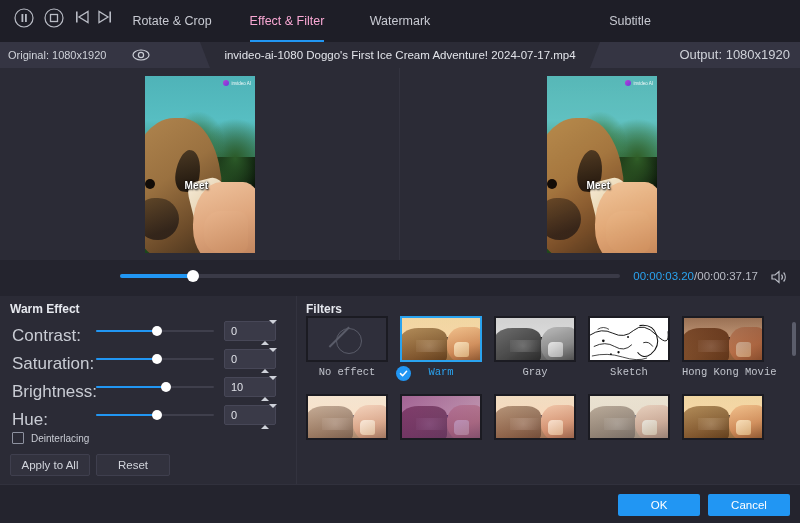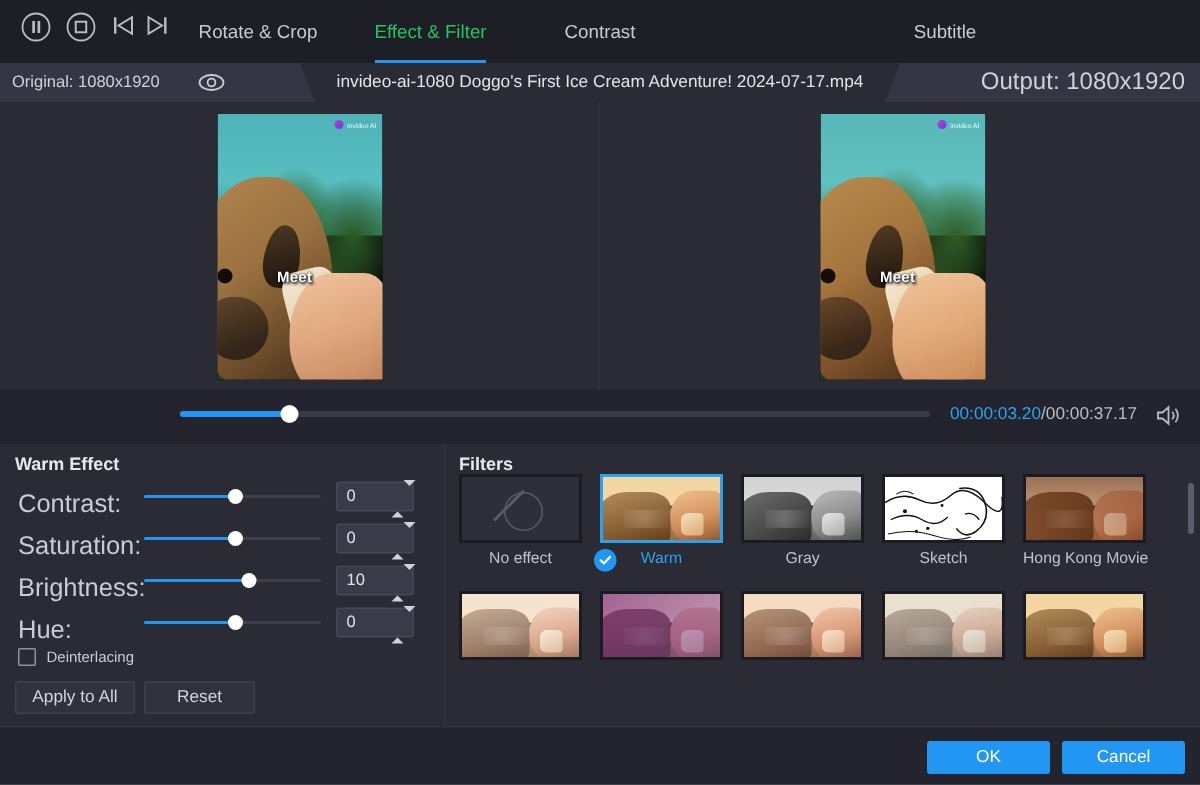--- a/index.html
+++ b/index.html
@@ -30,21 +30,21 @@
     position: absolute; top: 0; left: 0; width: 800px; height: 42px;
     background: #1e1e27;
     display: flex; align-items: center;
   }
   .tab {
     position: absolute; top: 0; height: 42px;
     display: flex; align-items: center; justify-content: center;
     font-size: 12.5px; color: #c8cad2; cursor: default;
     white-space: nowrap;
   }
-  .tab.active { color: #22c55e; }
+  .tab.active { color: #f9a8d4; }
   .tab .underline {
     position: absolute; bottom: 0; left: 50%; transform: translateX(-50%);
     width: 74px; height: 2.5px; background: #2196f3; display: none;
   }
   .tab.active .underline { display: block; }
 
   
   .infostrip {
     position: absolute; top: 42px; left: 0; width: 800px; height: 26px;
     background: #2b2b36;
@@ -58,21 +58,21 @@
     content: ""; position: absolute; right: 0; top: 0;
     width: 210px; height: 26px; background: #353543;
     clip-path: polygon(10px 0, 210px 0, 210px 100%, 0 100%);
   }
   .orig-label {
     position: absolute; left: 8px; top: 0; height: 26px; line-height: 26px;
     font-size: 11px; color: #cfd2d9; z-index: 3;
   }
   .out-label {
     position: absolute; right: 10px; top: 0; height: 26px; line-height: 26px;
-    font-size: 16px; color: #cfd2d9; z-index: 3;
+    font-size: 13px; color: #cfd2d9; z-index: 3;
   }
   .eye-icon {
     position: absolute; left: 131px; top: 4px; width: 20px; height: 18px; z-index: 3;
   }
   .filename {
     position: absolute; left: 0; right: 0; top: 0; height: 26px; line-height: 26px;
     text-align: center; font-size: 11.5px; color: #e2e4ea; z-index: 2;
   }
 
   
@@ -246,21 +246,21 @@
     position: absolute; height: 22px; border: 1px solid #3f3f4e;
     background: #32323e; border-radius: 2px;
     display: flex; align-items: center; justify-content: center;
     font-size: 11.5px; color: #d2d5dc; cursor: pointer;
   }
   .btn-apply { left: 10px; top: 454px; width: 80px; }
   .btn-reset { left: 96px; top: 454px; width: 74px; }
 
   
   .filters-area { position: absolute; left: 306px; top: 316px; width: 468px; }
-  .fitem { position: absolute; width: 82px; }
+  .fitem { position: absolute; width: 82px; font-family: Liberation Mono, monospace; }
   .fthumb {
     width: 82px; height: 46px; background: #1b1b22; overflow: hidden;
     position: relative; border: 2px solid transparent;
   }
   .fitem.selected .fthumb { border-color: #2aa3ef; }
   .flabel {
     margin-top: 4px; text-align: center; font-size: 10.5px; color: #c0c3cb;
     white-space: nowrap;
   }
   .fitem.selected .flabel { color: #2aa3ef; }
@@ -357,21 +357,21 @@
   <div class="tabbar">
     <div class="tab" style="left:120px;width:104px;">
       <span>Rotate &amp; Crop</span>
 
     </div>
     <div class="tab active" style="left:232px;width:110px;">
       <span>Effect &amp; Filter</span>
       <span class="underline"></span>
     </div>
     <div class="tab" style="left:355px;width:90px;">
-      <span>Contrast</span>
+      <span>Watermark</span>
 
     </div>
     <div class="tab" style="left:595px;width:70px;">
       <span>Subtitle</span>
 
     </div>
   </div>
 
   <div class="infostrip">
     <div class="orig-label">Original: 1080x1920</div>

